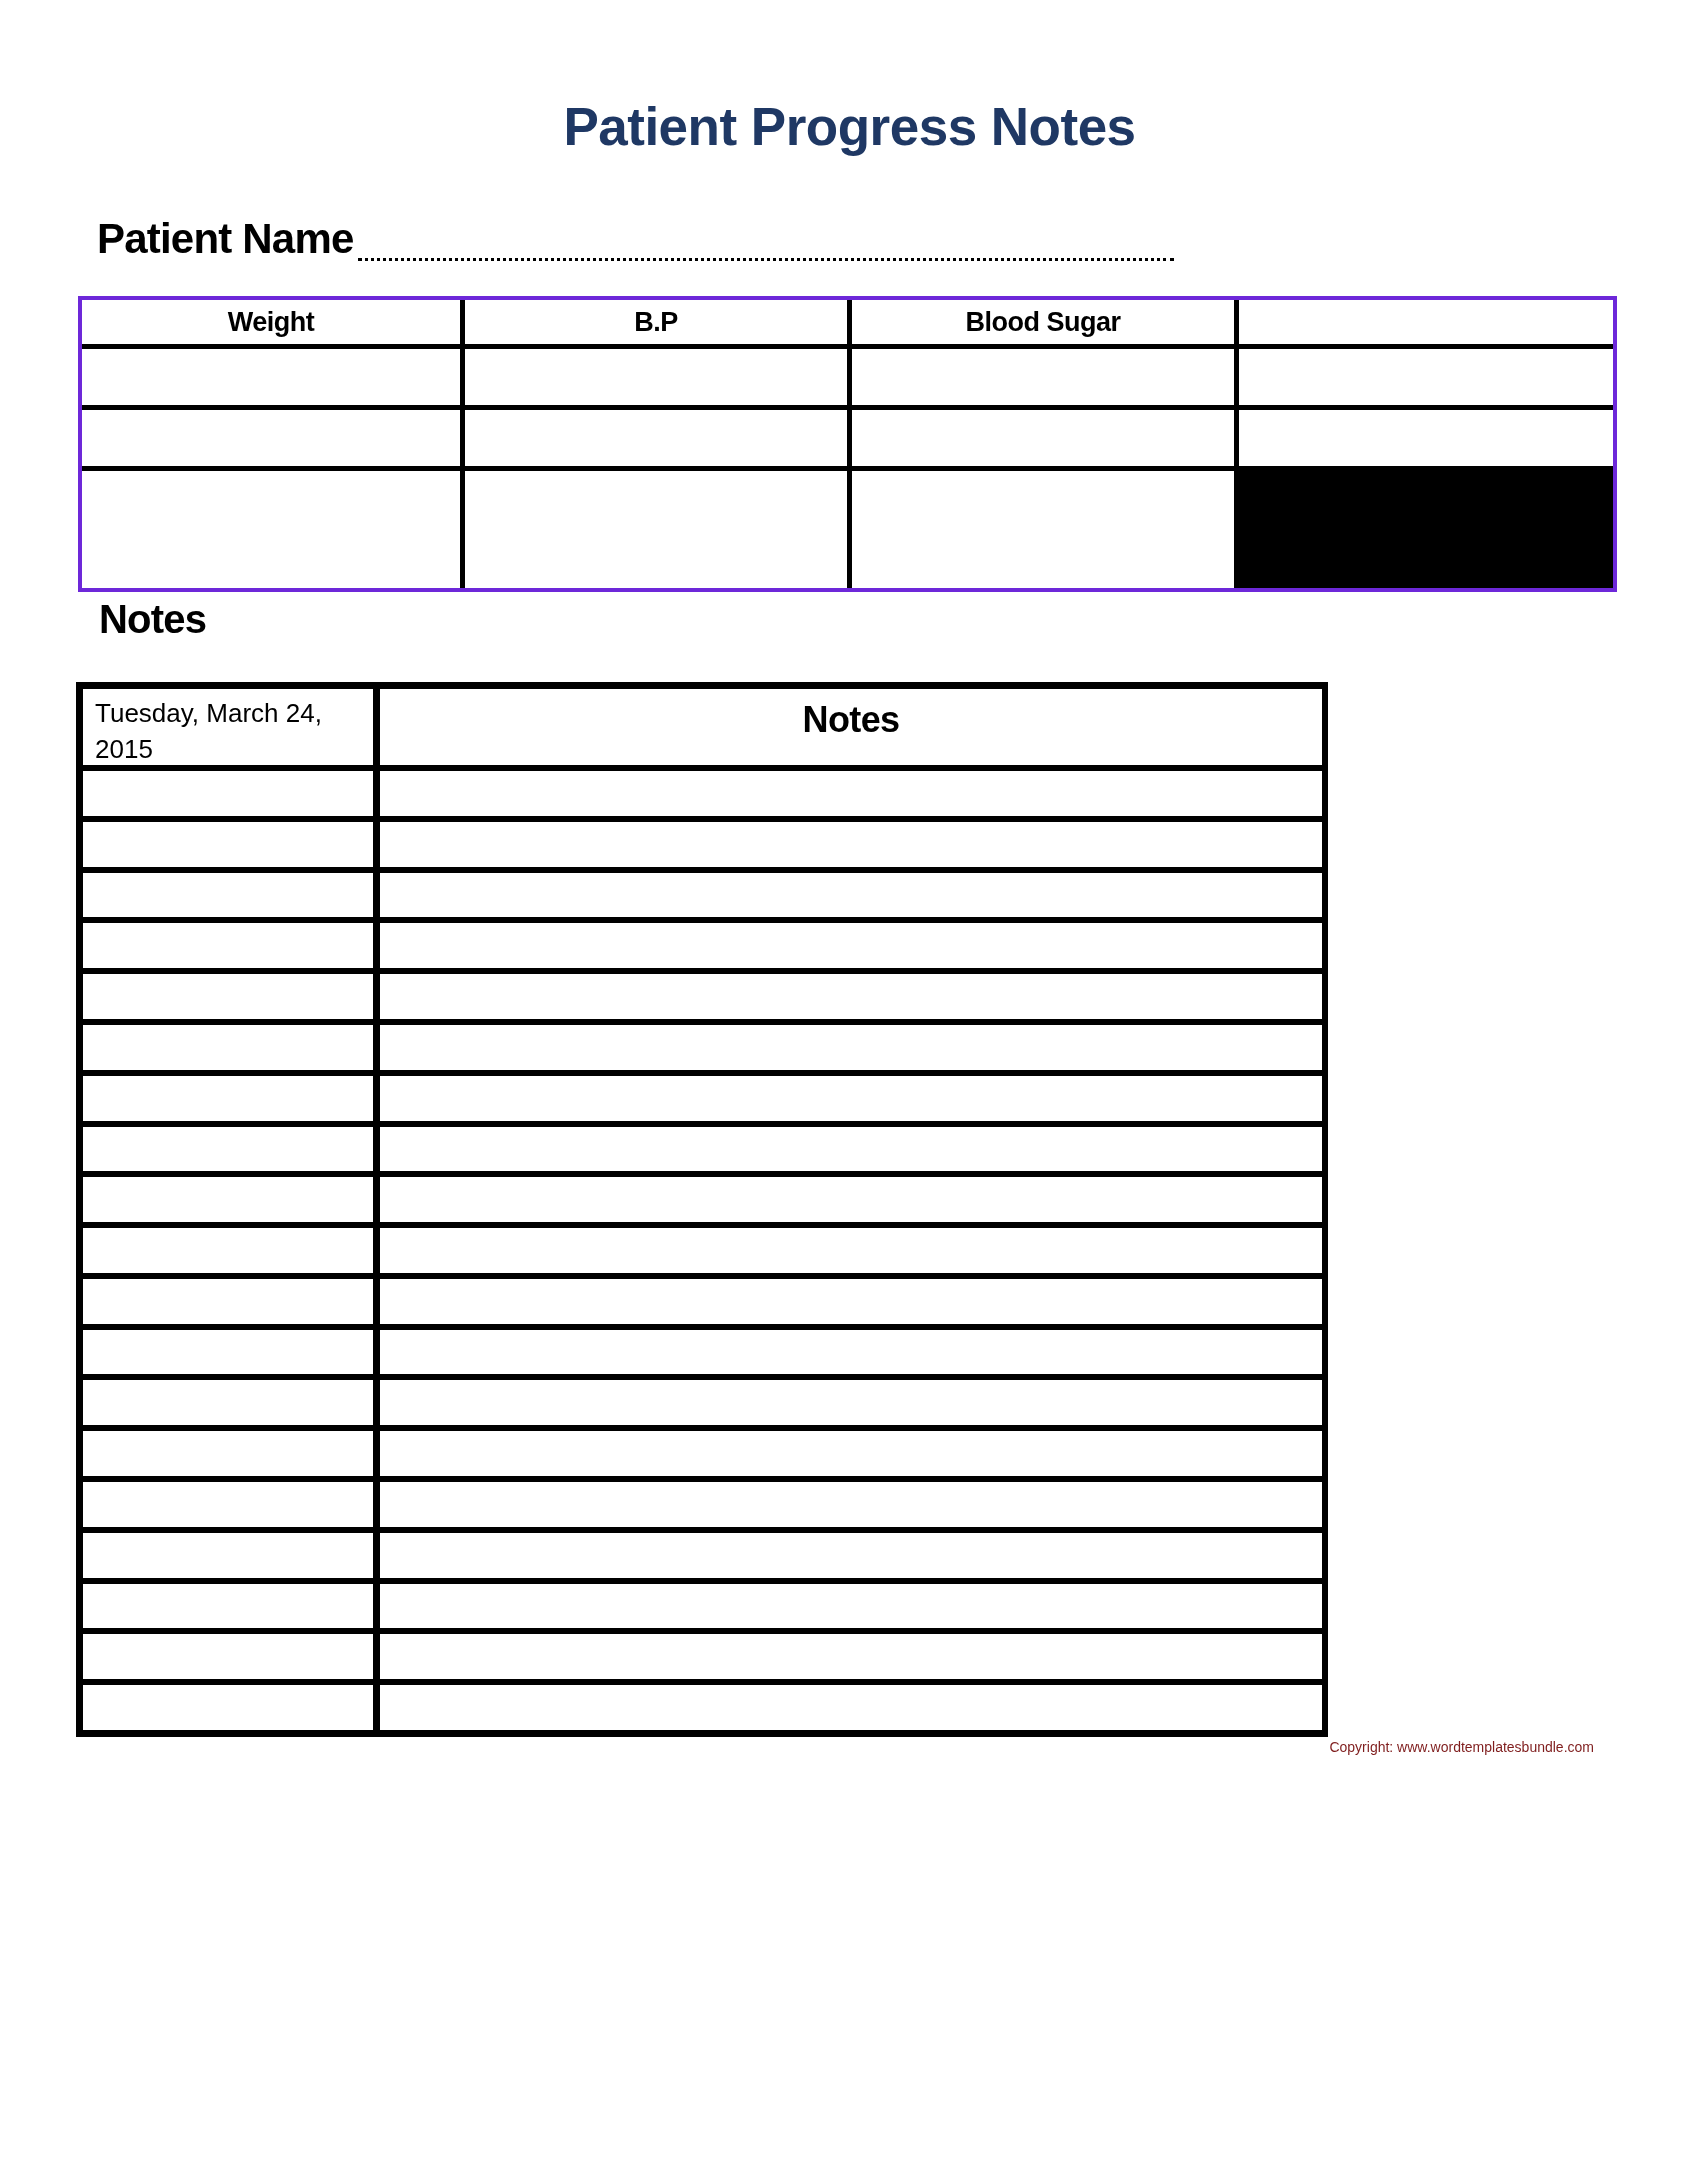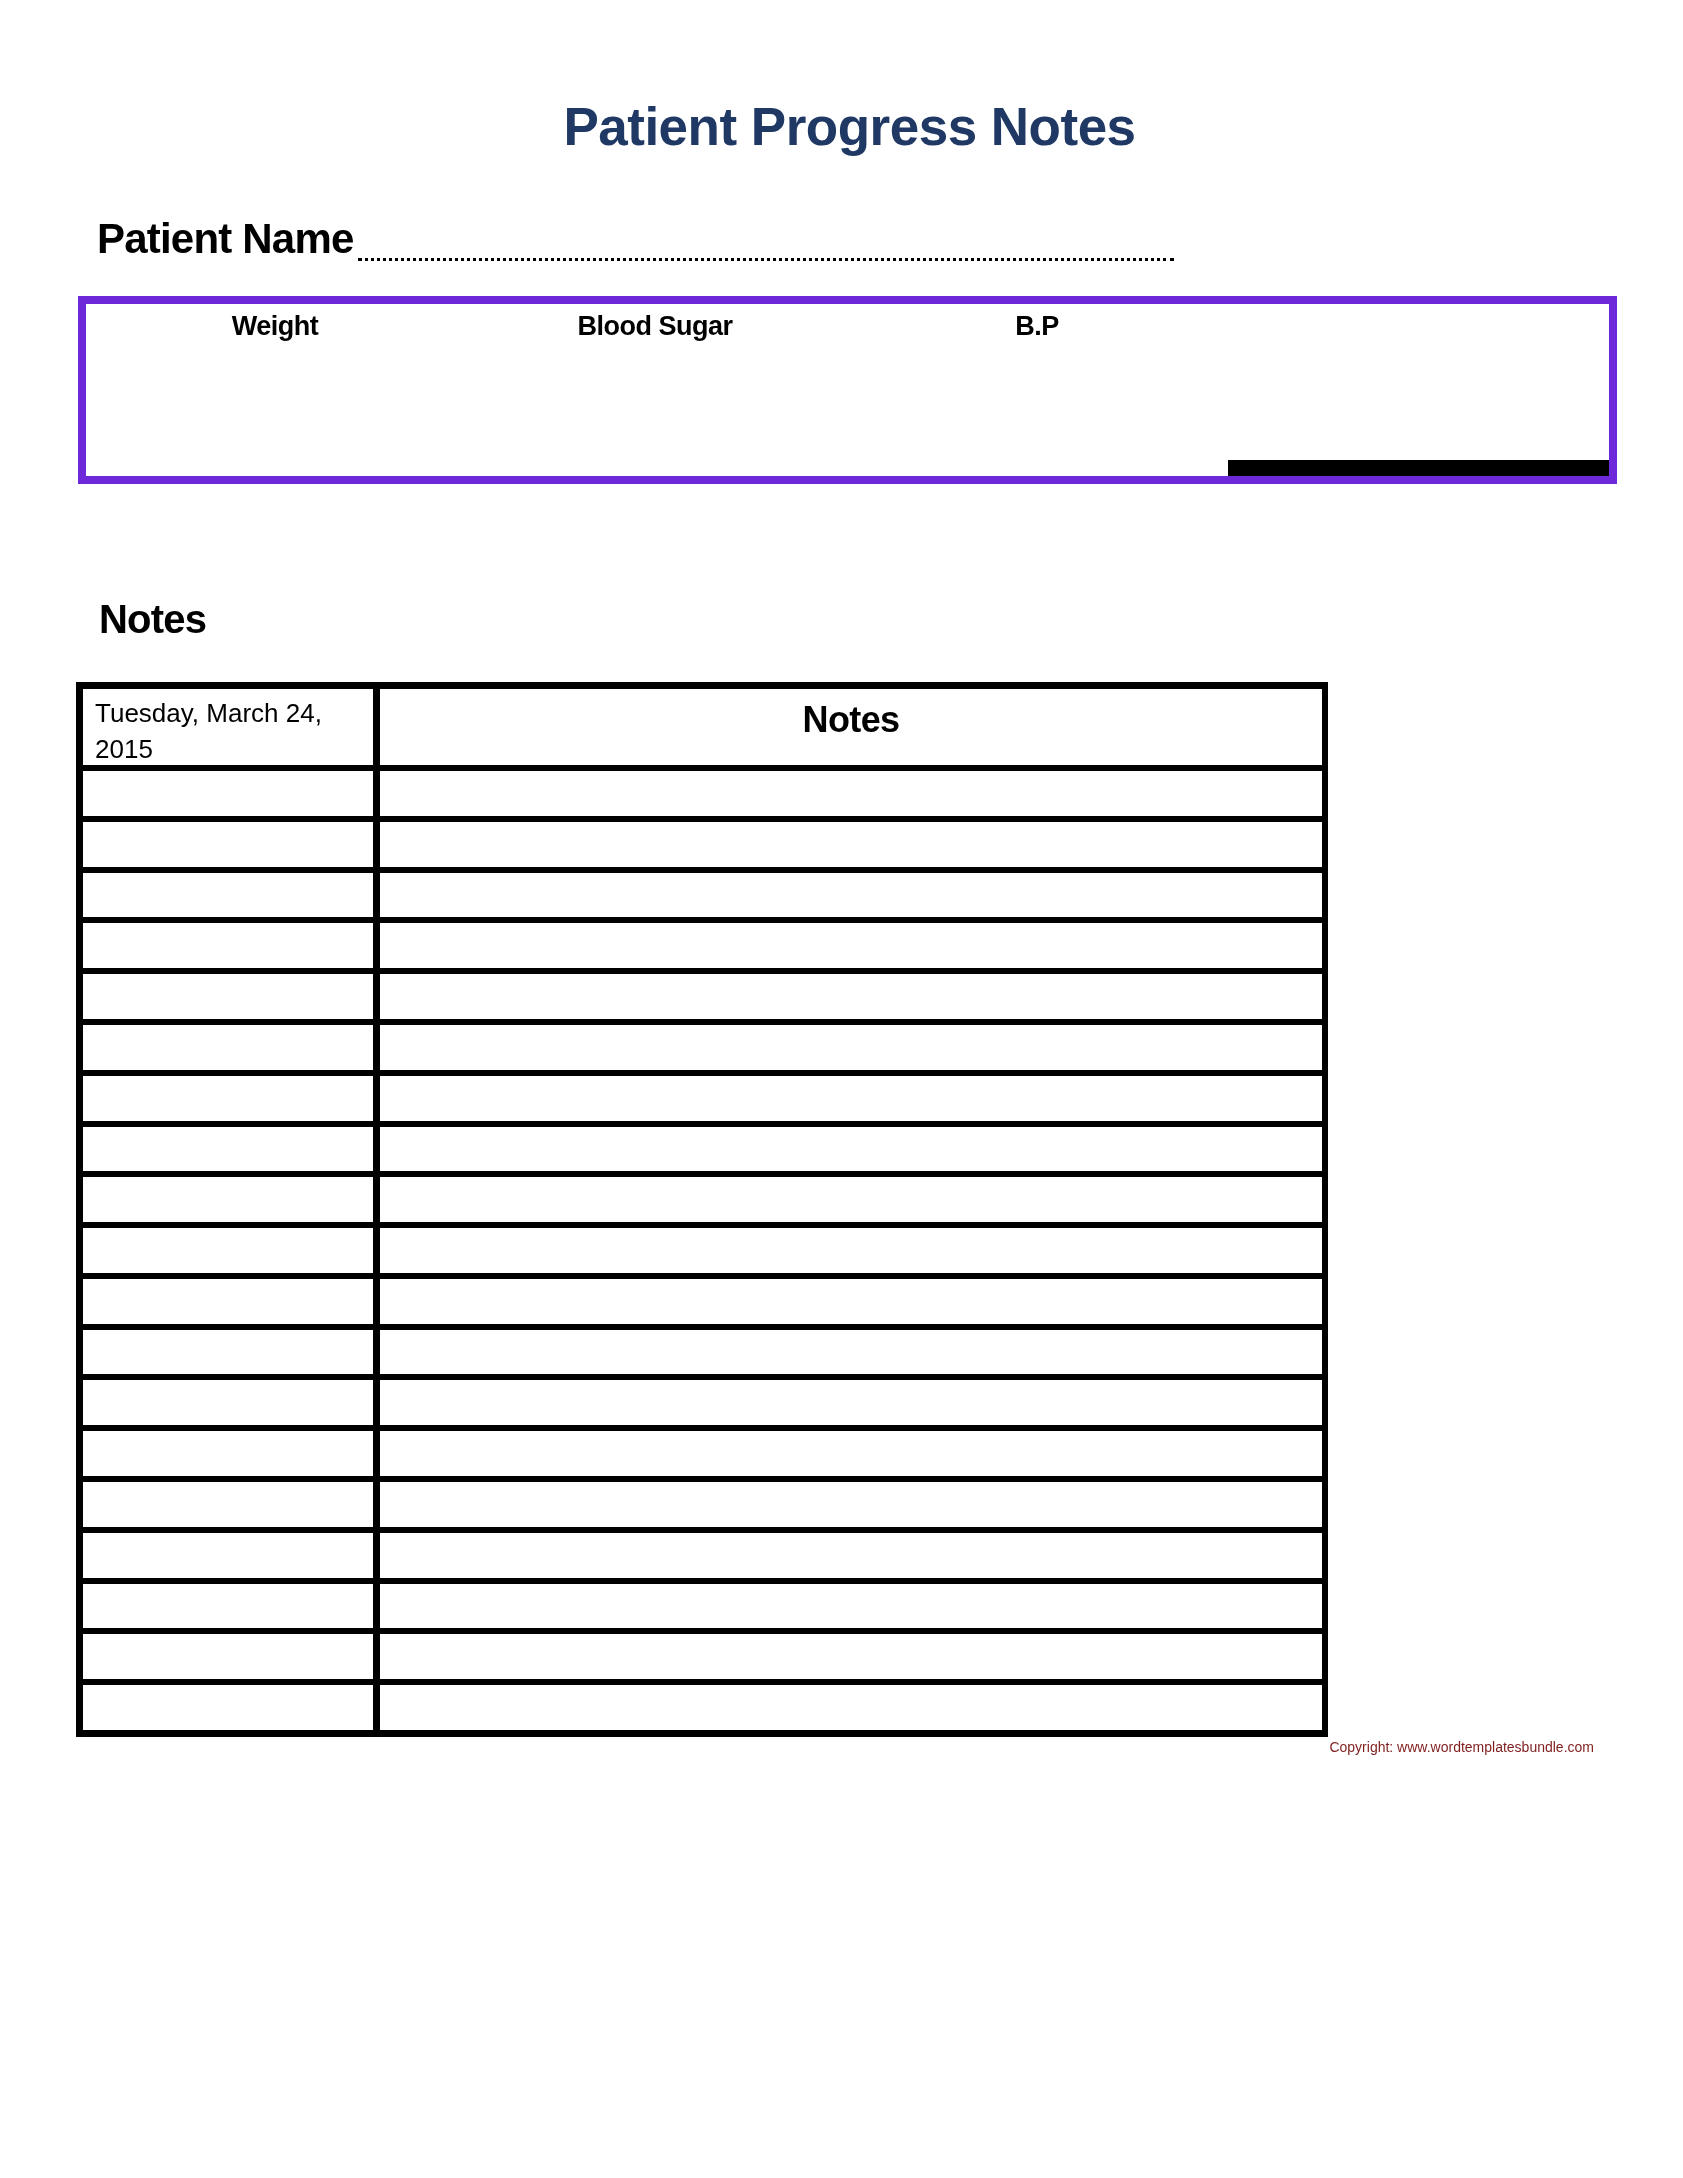--- a/index.html
+++ b/index.html
@@ -18,26 +18,26 @@
       position: absolute; left: 97px; top: 204px; height: 59px;
       display: flex; align-items: flex-end; white-space: nowrap;
     }
     .patient-name-label { font-weight: bold; font-size: 42px; letter-spacing: -0.8px; }
     .patient-name-field {
       display: inline-block; width: 816px; height: 28px; margin-left: 4px;
       border-bottom: 3px dotted #000; transform: translateY(-2px);
     }
     
     .vitals {
-      position: absolute; left: 78px; top: 296px; width: 1539px; height: 188px;
-      box-sizing: border-box; border: 8px solid #6d28d9;
+      position: absolute; left: 78px; top: 296px; width: 1539px; height: 296px;
+      box-sizing: border-box; border: 4px solid #6d28d9;
       display: grid;
       grid-template-columns: 378px 382px 382px 1fr;
       grid-template-rows: 44px 56px 56px 1fr;
-      background: #000; 
+      background: #000; gap: 5px;
     }
     .vitals .cell { background: #fff; }
     .vitals .head {
       display: flex; align-items: center; justify-content: center;
       font-weight: bold; font-size: 27px; letter-spacing: -0.5px;
     }
     .section-heading {
       position: absolute; left: 99px; top: 592px;
       font-weight: bold; font-size: 40px; letter-spacing: -0.8px; line-height: 55px;
     }
@@ -70,22 +70,22 @@
 
 <div class="title">Patient Progress Notes</div>
 
 <div class="patient-name-row">
   <span class="patient-name-label">Patient Name</span>
   <span class="patient-name-field"></span>
 </div>
 
 <div class="vitals">
   <div class="cell head">Weight</div>
+  <div class="cell head">B.P</div>
   <div class="cell head">Blood Sugar</div>
-  <div class="cell head">B.P</div>
 
   <div class="cell"></div>
   <div class="cell"></div>
   <div class="cell"></div>
   <div class="cell"></div>
 
   <div class="cell"></div>
   <div class="cell"></div>
   <div class="cell"></div>
   <div class="cell"></div>

